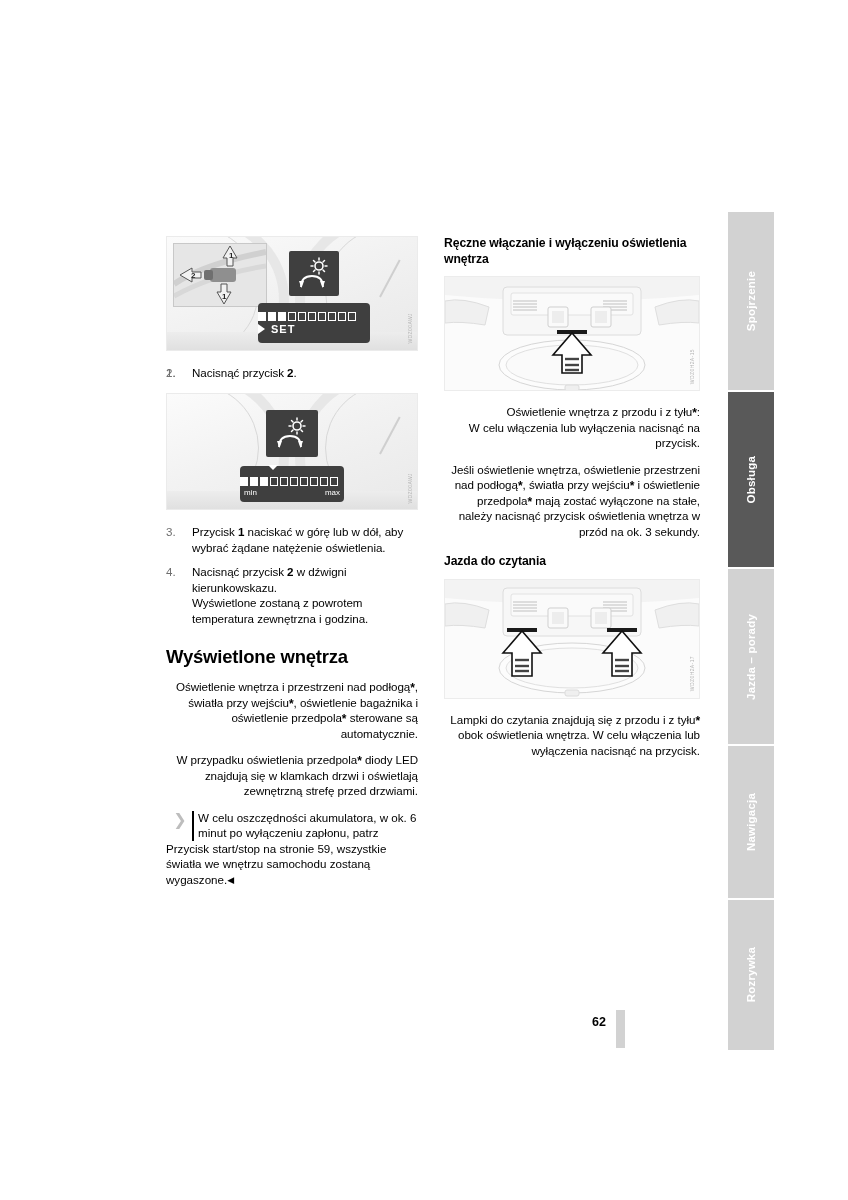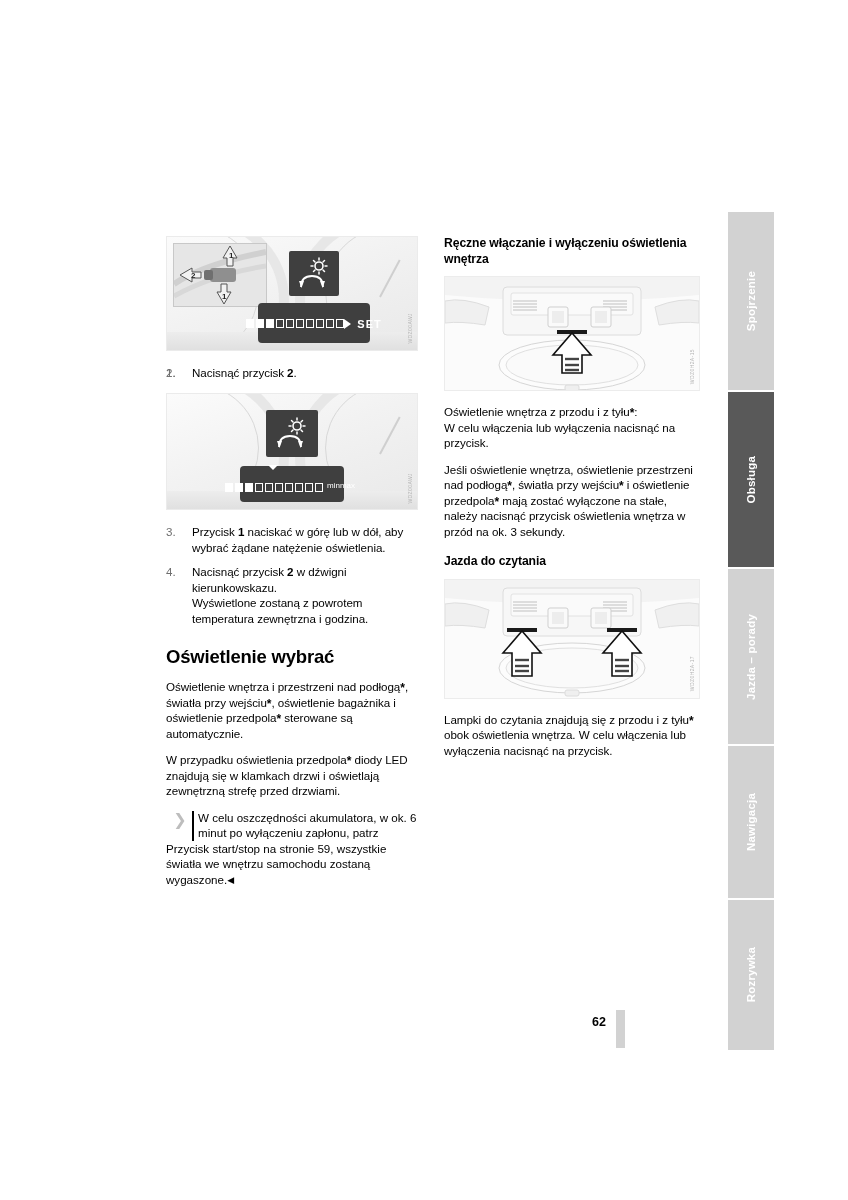--- a/index.html
+++ b/index.html
@@ -42,20 +42,21 @@
     font-size:18.5px;font-weight:bold;margin:0 0 11px 0;
     letter-spacing:-.2px;line-height:1.2;
   }
   h3.sub{
     font-size:12.2px;font-weight:bold;margin:0 0 9px 0;line-height:1.28;
     letter-spacing:-.1px;
   }
   p.body{
     font-size:11.6px;line-height:1.335;margin:0 0 11px 0;
     letter-spacing:-.05px;
+    text-align:right;
   }
   p.body:last-child{margin-bottom:0;}
   .b{font-weight:bold;}
   .ast{font-weight:bold;font-size:12px;line-height:0;position:relative;top:1px;}
 
   
   ol.steps{list-style:none;margin:0 0 0 0;padding:0;}
   ol.steps li{
     position:relative;padding-left:26px;
     font-size:11.6px;line-height:1.335;margin-bottom:9px;
@@ -100,22 +101,22 @@
   .clbottom{position:absolute;left:0;right:0;bottom:0;height:18px;
             background:linear-gradient(#ededed,#e0e0e0);}
 
   .lcd-icon{
     position:absolute;left:50%;transform:translateX(-50%);
     width:50px;height:45px;background:#3f3f3f;border-radius:2px;
     display:flex;align-items:center;justify-content:center;
   }
   .bar-lcd{
     position:absolute;left:50%;transform:translateX(-50%);
-    background:#3f3f3f;border-radius:4px;display:flex;flex-direction:row;
-    align-items:center;justify-content:center;
+    background:#3f3f3f;border-radius:4px;display:flex;flex-direction:column;
+    justify-content:center;
   }
   .cells{display:flex;gap:2px;}
   .cell{width:8px;height:9px;border:1.2px solid #ffffff;box-sizing:border-box;}
   .cell.on{background:#ffffff;}
   .setrow{display:flex;align-items:center;gap:6px;color:#fff;font-size:11px;
           font-weight:bold;letter-spacing:1px;margin-top:2px;}
   .tri{width:0;height:0;border-left:7px solid #fff;border-top:5px solid transparent;
        border-bottom:5px solid transparent;}
   .minmax{display:flex;justify-content:space-between;width:100%;
           color:#fff;font-size:8px;padding:2px 4px 0 4px;box-sizing:border-box;
@@ -291,21 +292,21 @@
       <li>
         <span class="num">3.</span>
         <span>Przycisk <span class="b">1</span> naciskać w górę lub w dół, aby wybrać żądane natężenie oświetlenia.</span>
       </li>
       <li>
         <span class="num">4.</span>
         <span>Nacisnąć przycisk <span class="b">2</span> w dźwigni kierunkowskazu.<br>Wyświetlone zostaną z powrotem temperatura zewnętrzna i godzina.</span>
       </li>
     </ol>
 
-    <h2 class="section">Oświetlenie wybrać</h2>
+    <h2 class="section">Wyświetlone wnętrza</h2>
 
     <p class="body">Oświetlenie wnętrza i przestrzeni nad podłogą<span class="ast">*</span>, światła przy wejściu<span class="ast">*</span>, oświetlenie bagażnika i oświetlenie przedpola<span class="ast">*</span> sterowane są automatycznie.</p>
 
     <p class="body">W przypadku oświetlenia przedpola<span class="ast">*</span> diody LED znajdują się w klamkach drzwi i oświetlają zewnętrzną strefę przed drzwiami.</p>
 
     <div class="note" style="margin-top:2px;">
       <span class="chev">❯</span>
       <span class="bar"></span>
       <div class="firstlines">W celu oszczędności akumulatora, w ok. 6 minut po wyłączeniu zapłonu, patrz</div>
       <div class="rest">Przycisk start/stop na stronie 59, wszystkie światła we wnętrzu samochodu zostaną wygaszone.<span class="endmark">◀</span></div>

